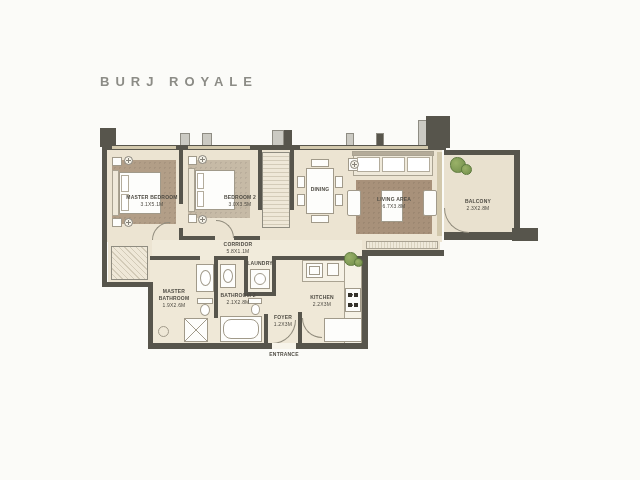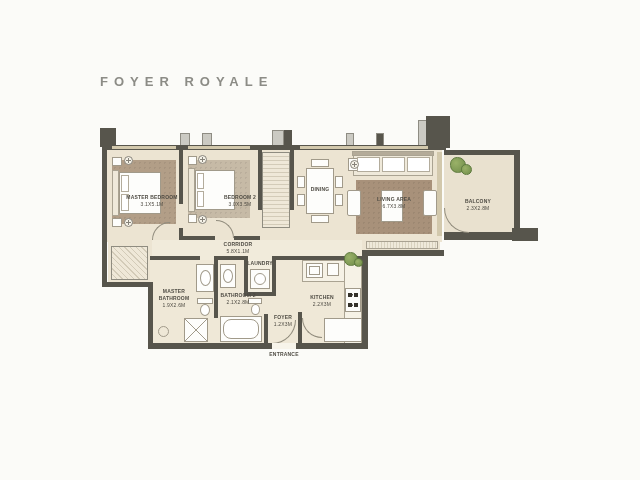--- a/index.html
+++ b/index.html
@@ -38,21 +38,21 @@
                     radial-gradient(circle 2.4px at 30% 73%, #35322b 97%, transparent 100%),
                     radial-gradient(circle 2.4px at 72% 73%, #35322b 97%, transparent 100%),#fdfdfb;}
   #title{position:absolute;left:100px;top:74px;font-size:13px;letter-spacing:6px;color:#8c8c86;
          font-weight:600;z-index:9;}
 </style>
 </head>
 <body>
 
 <div id="stage">
 
-  <div id="title">FOYER ROYALE</div>
+  <div id="title">BURJ ROYALE</div>
 
   <div class="floor" style="left:106px;top:150px;width:336px;height:92px;background:#ece4d2;"></div>
   <div class="floor" style="left:340px;top:150px;width:100px;height:100px;background:#ece4d2;"></div>
   <div class="floor" style="left:110px;top:240px;width:252px;height:22px;background:#f1ebdb;"></div>
   <div class="floor" style="left:108px;top:240px;width:44px;height:46px;background:#ece4d2;"></div>
   <div class="floor" style="left:150px;top:260px;width:212px;height:84px;background:#efe8d7;"></div>
   <div class="floor" style="left:444px;top:155px;width:72px;height:80px;background:#e9e1cf;"></div>
 
   <div class="wall" style="left:102px;top:145px;width:344px;height:5px;"></div>
   <div class="win" style="left:112px;top:146px;width:64px;height:3px;"></div>

